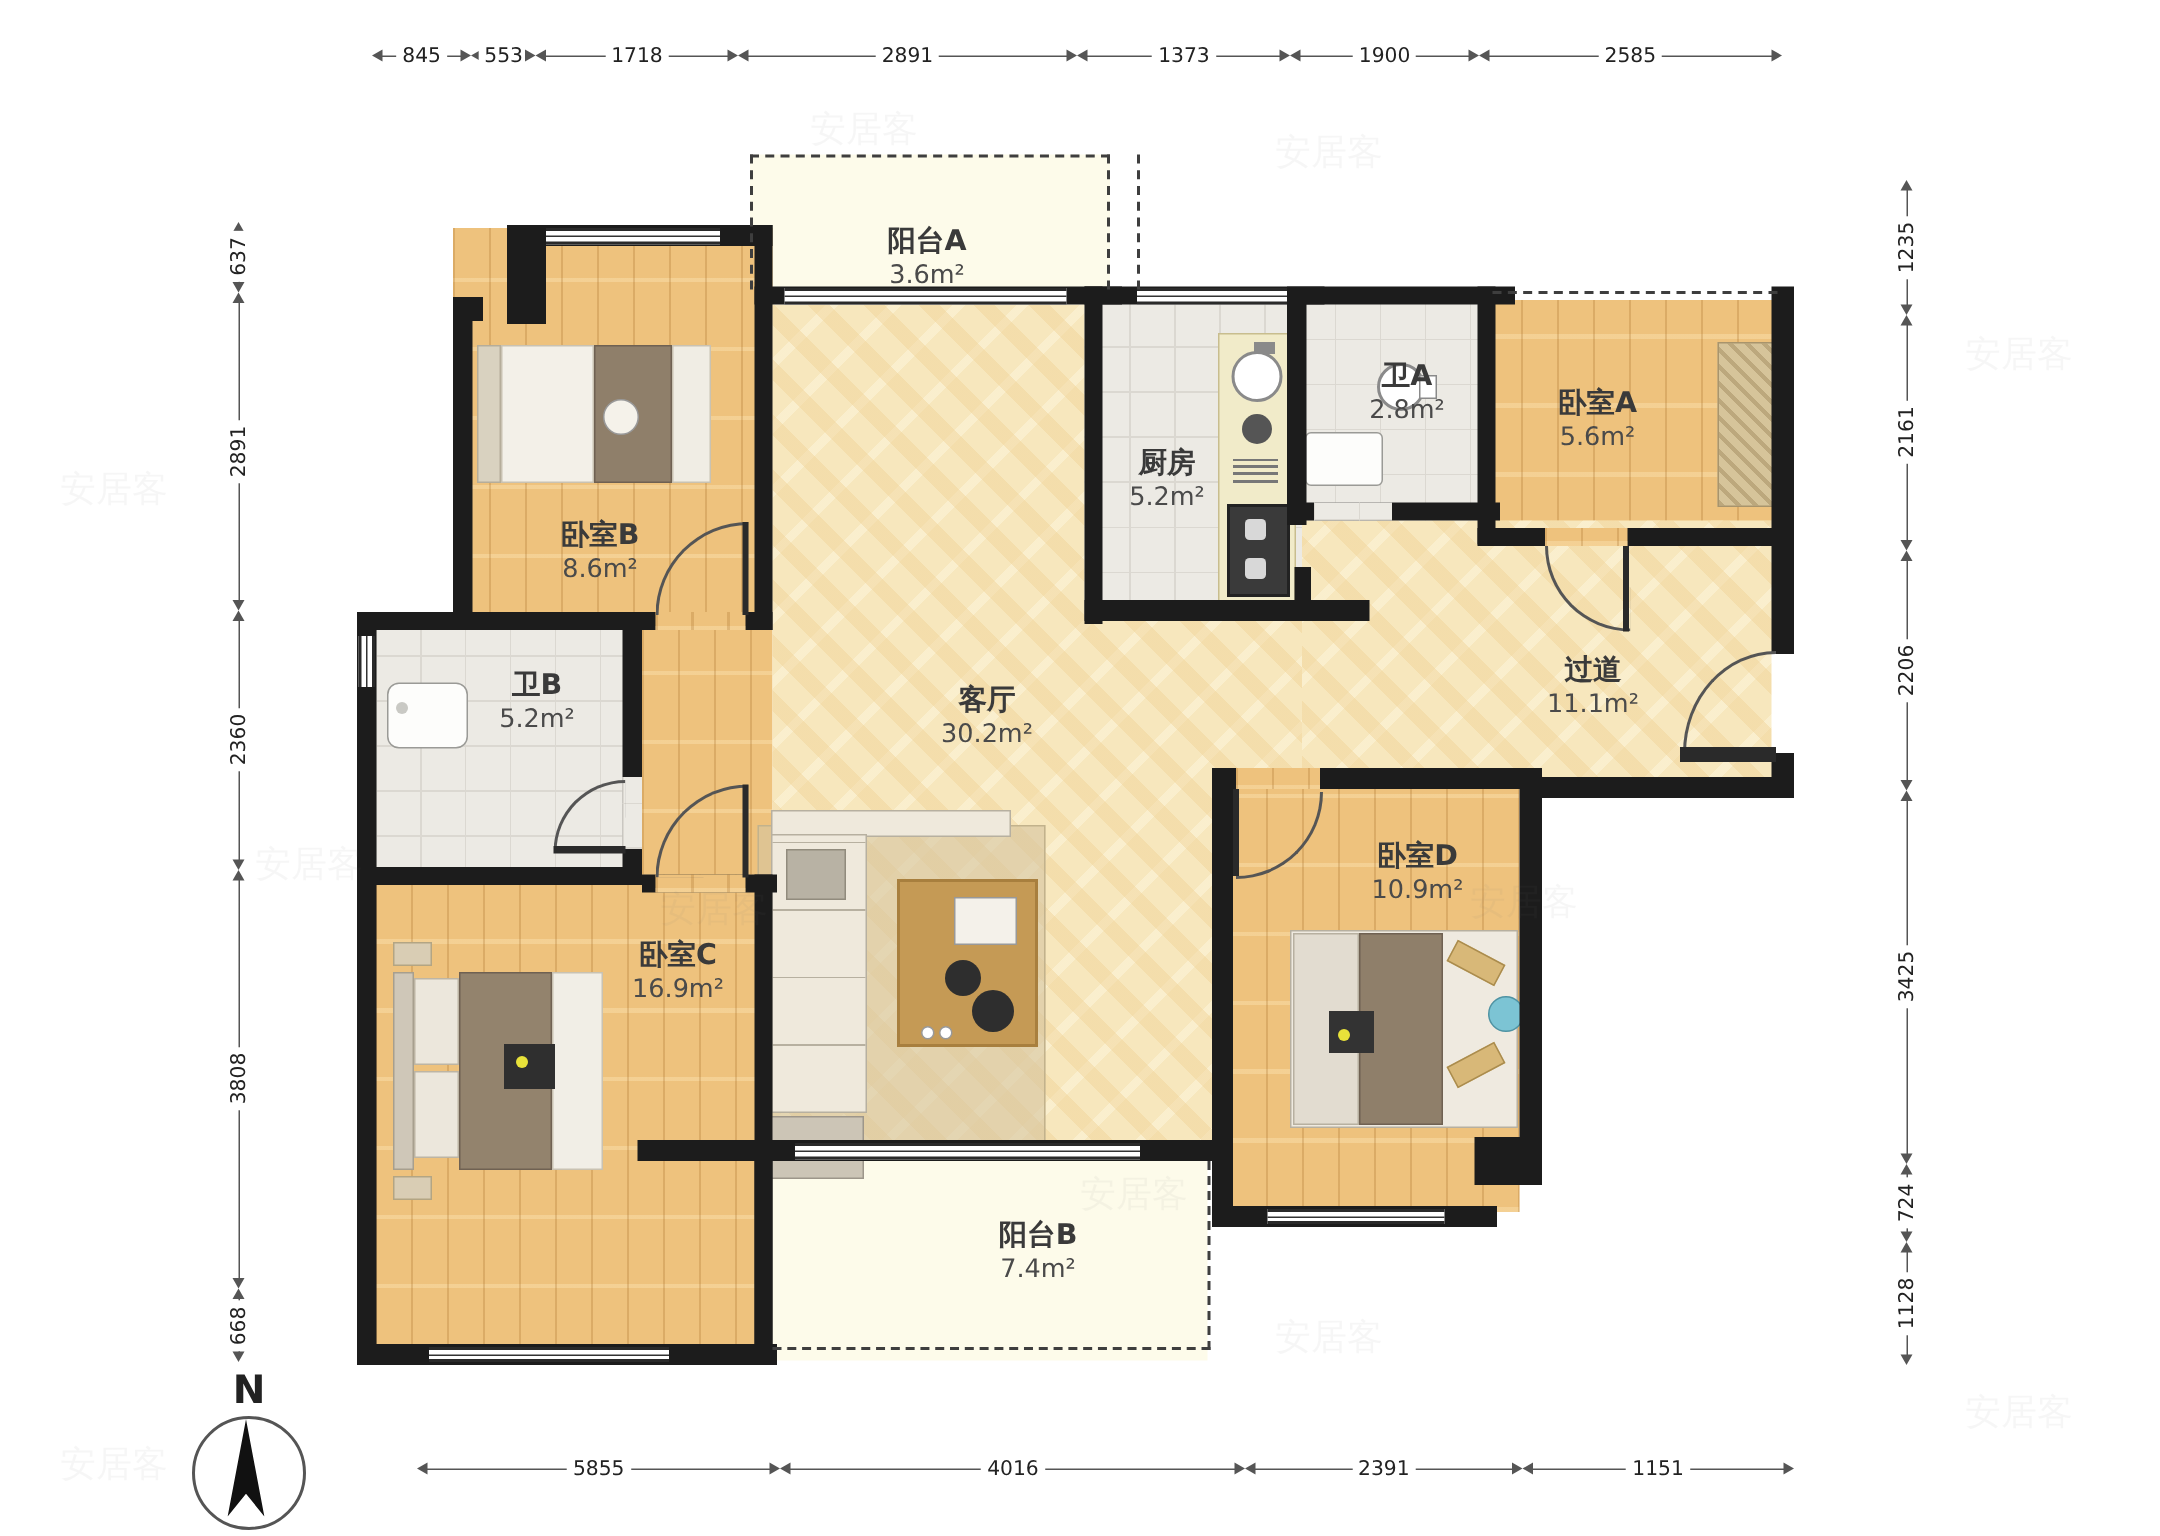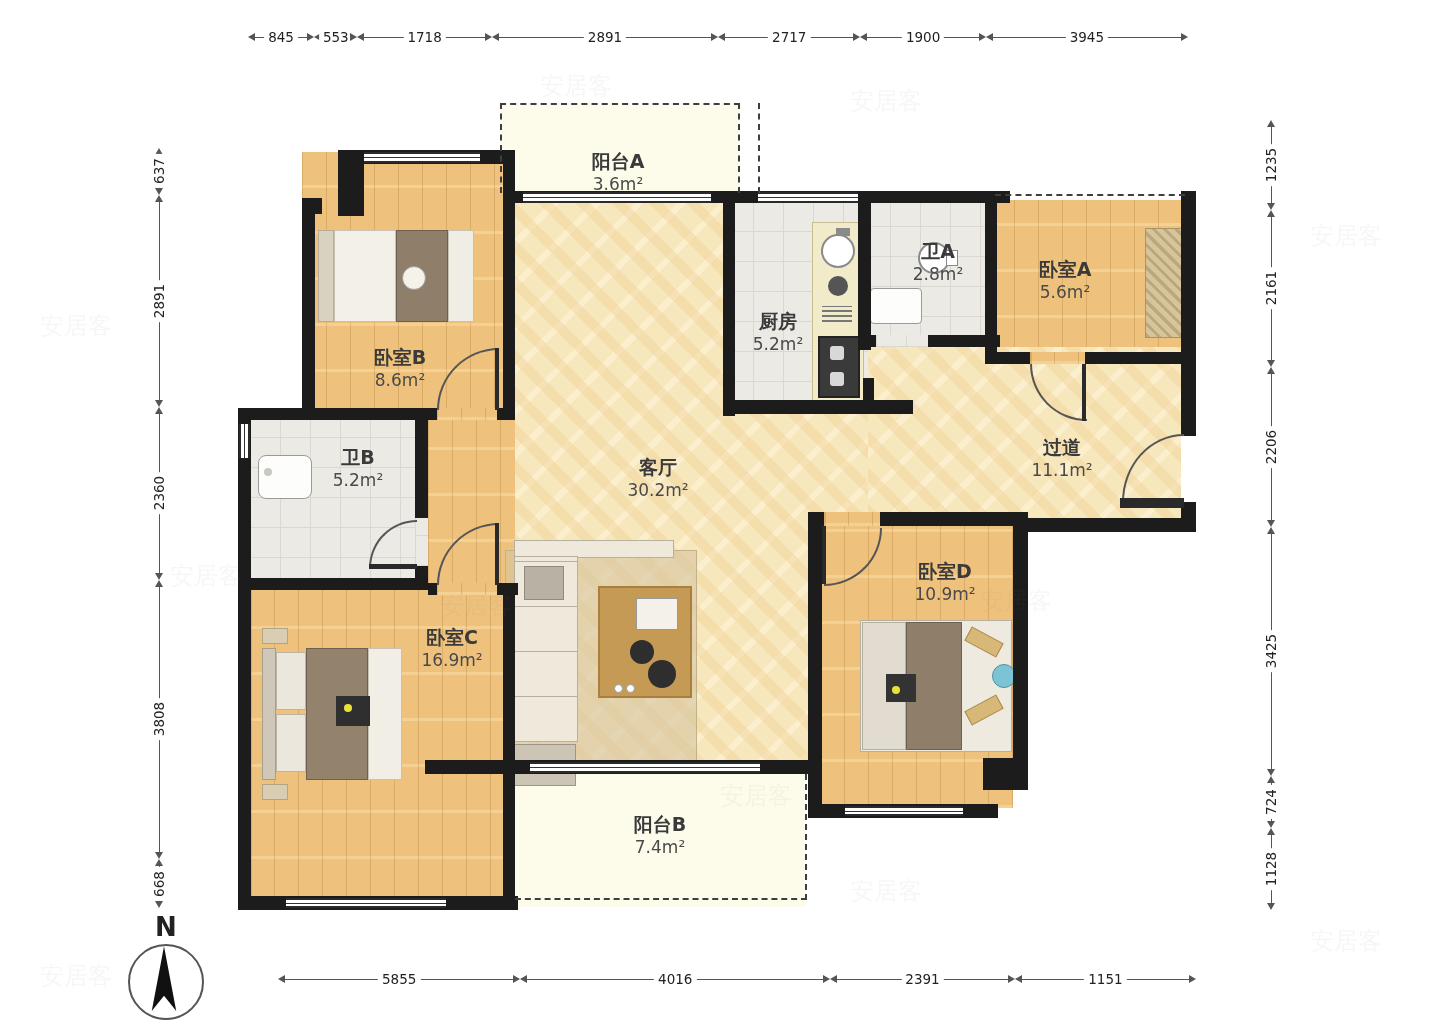--- a/index.html
+++ b/index.html
@@ -73,27 +73,27 @@
     <div class="dim-seg" style="flex-grow: 553;">
       <span class="dim-lbl">553</span>
     </div>
     <div class="dim-seg" style="flex-grow: 1718;">
       <span class="dim-lbl">1718</span>
     </div>
     <div class="dim-seg" style="flex-grow: 2891;">
       <span class="dim-lbl">2891</span>
     </div>
     <div class="dim-seg" style="flex-grow: 1819;">
-      <span class="dim-lbl">2717</span>
+      <span class="dim-lbl">1373</span>
     </div>
     <div class="dim-seg" style="flex-grow: 1600;">
       <span class="dim-lbl">1900</span>
     </div>
     <div class="dim-seg" style="flex-grow: 2585;">
-      <span class="dim-lbl">3945</span>
+      <span class="dim-lbl">2585</span>
     </div>
   </div>
 <div class="dim-row" style="left:278px;top:970px;width:918px;height:18px">
     <div class="dim-seg" style="flex-grow: 3139;">
       <span class="dim-lbl">5855</span>
     </div>
     <div class="dim-seg" style="flex-grow: 4016;">
       <span class="dim-lbl">4016</span>
     </div>
     <div class="dim-seg" style="flex-grow: 2391;">
@@ -306,41 +306,41 @@
   <div class="ra">5.2m²</div>
 </div>
 <div class="room-label" style="left:452px;top:648px">
   <div class="rn">卧室C</div>
   <div class="ra">16.9m²</div>
 </div>
 <div class="room-label" style="left:658px;top:478px">
   <div class="rn">客厅</div>
   <div class="ra">30.2m²</div>
 </div>
-<div class="room-label" style="left:778px;top:332px">
+<div class="room-label" style="left:778px;top:320px">
   <div class="rn">厨房</div>
   <div class="ra">5.2m²</div>
 </div>
 <div class="room-label" style="left:938px;top:262px">
   <div class="rn">卫A</div>
   <div class="ra">2.8m²</div>
 </div>
 <div class="room-label" style="left:1065px;top:280px">
   <div class="rn">卧室A</div>
   <div class="ra">5.6m²</div>
 </div>
 <div class="room-label" style="left:1062px;top:458px">
   <div class="rn">过道</div>
   <div class="ra">11.1m²</div>
 </div>
 <div class="room-label" style="left:945px;top:582px">
   <div class="rn">卧室D</div>
   <div class="ra">10.9m²</div>
 </div>
-<div class="room-label" style="left:660px;top:835px">
+<div class="room-label" style="left:692px;top:835px">
   <div class="rn">阳台B</div>
   <div class="ra">7.4m²</div>
 </div>
 
 <div id="compass">
   <div class="n">N</div>
   <div class="ring"></div>
   <div class="needle"></div>
 </div>
 

